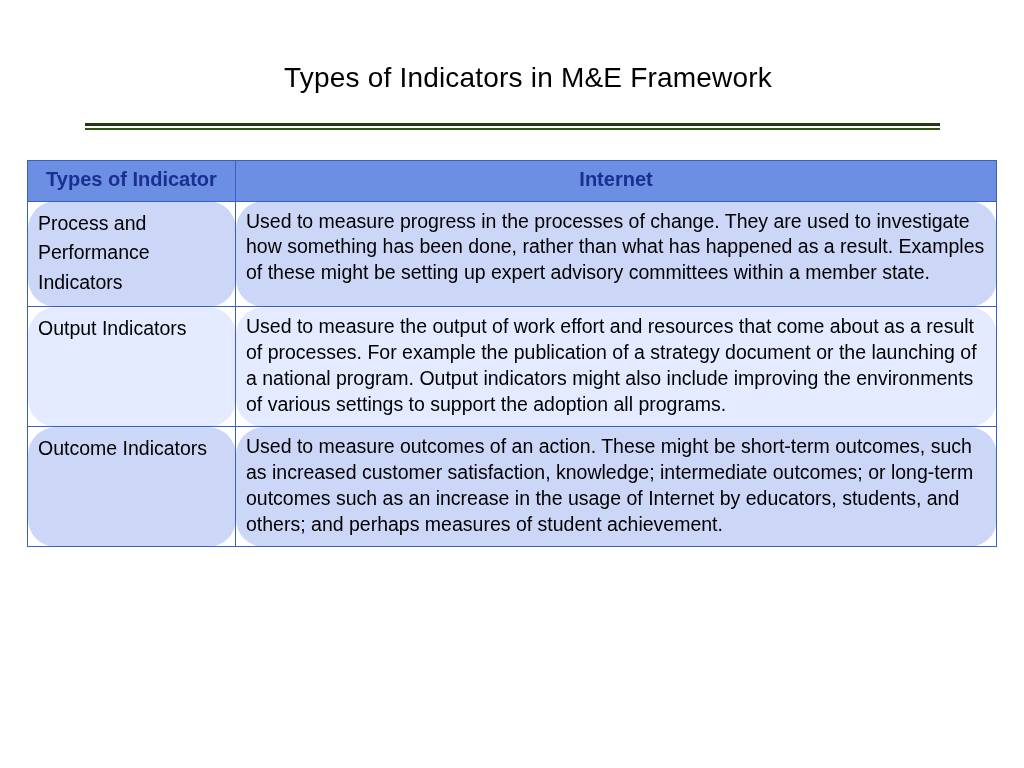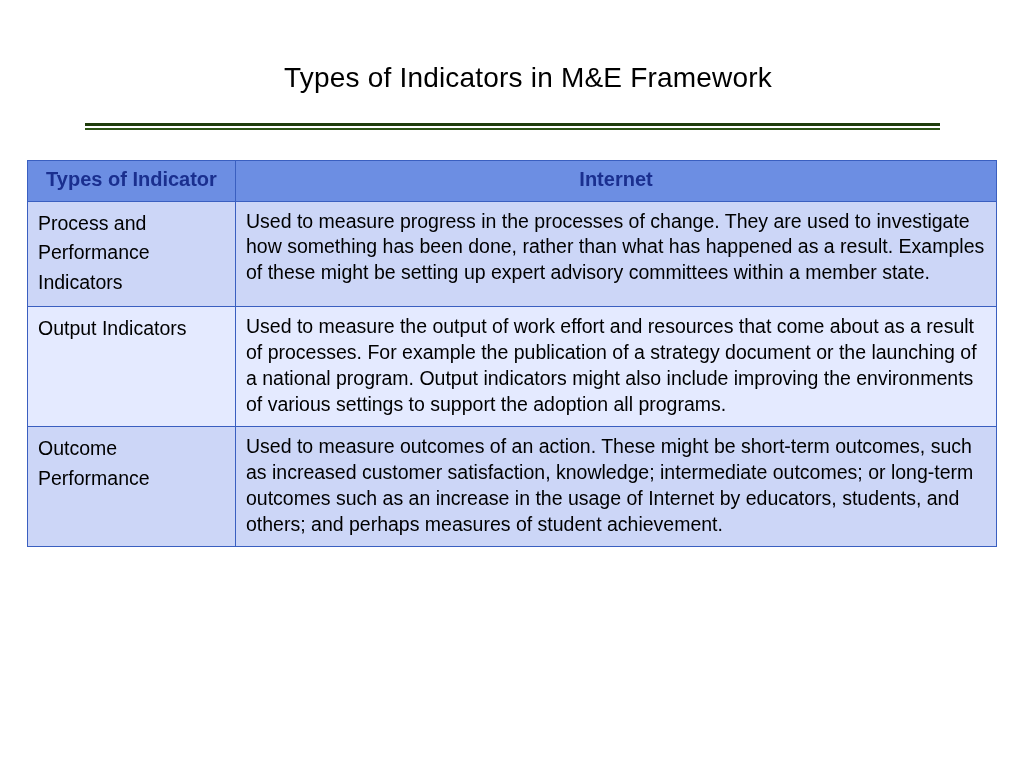--- a/index.html
+++ b/index.html
@@ -83,20 +83,21 @@
     border-bottom: 2px solid #2a4db0;
   }
   thead th.col-type {
     width: 187px;
     line-height: 1.18;
   }
   tbody td {
     font-size: 19.5px;
     line-height: 1.32;
     color: #000000;
+    border-radius: 28px;
   }
   tbody tr.row-shade-a td {
     background: #ccd6f7;
   }
   tbody tr.row-shade-b td {
     background: #e4eaff;
   }
   td.type-cell {
     width: 187px;
     line-height: 1.52;
@@ -130,20 +131,20 @@
       <tbody>
         <tr class="row-shade-a">
           <td class="type-cell">Process and Performance Indicators</td>
           <td class="purpose-cell">Used to measure progress in the processes of change.  They are used to investigate how something has been done, rather than what has happened as a result.  Examples of these might be setting up expert advisory committees within a member state.</td>
         </tr>
         <tr class="row-shade-b">
           <td class="type-cell">Output Indicators</td>
           <td class="purpose-cell">Used to measure the output of work effort and resources that come about as a result of processes.  For example the publication of a strategy document or the launching of a national program.  Output indicators might also include improving the environments of various settings to support the adoption all programs.</td>
         </tr>
         <tr class="row-shade-a">
-          <td class="type-cell">Outcome Performance</td>
+          <td class="type-cell">Outcome Indicators</td>
           <td class="purpose-cell">Used to measure outcomes of an action.  These might be short-term outcomes, such as increased customer satisfaction, knowledge; intermediate outcomes; or long-term outcomes such as an increase in the usage of Internet by educators, students, and others; and perhaps measures of student achievement.</td>
         </tr>
       </tbody>
     </table>
   </div>
 
 </div>
 
 </body></html>

